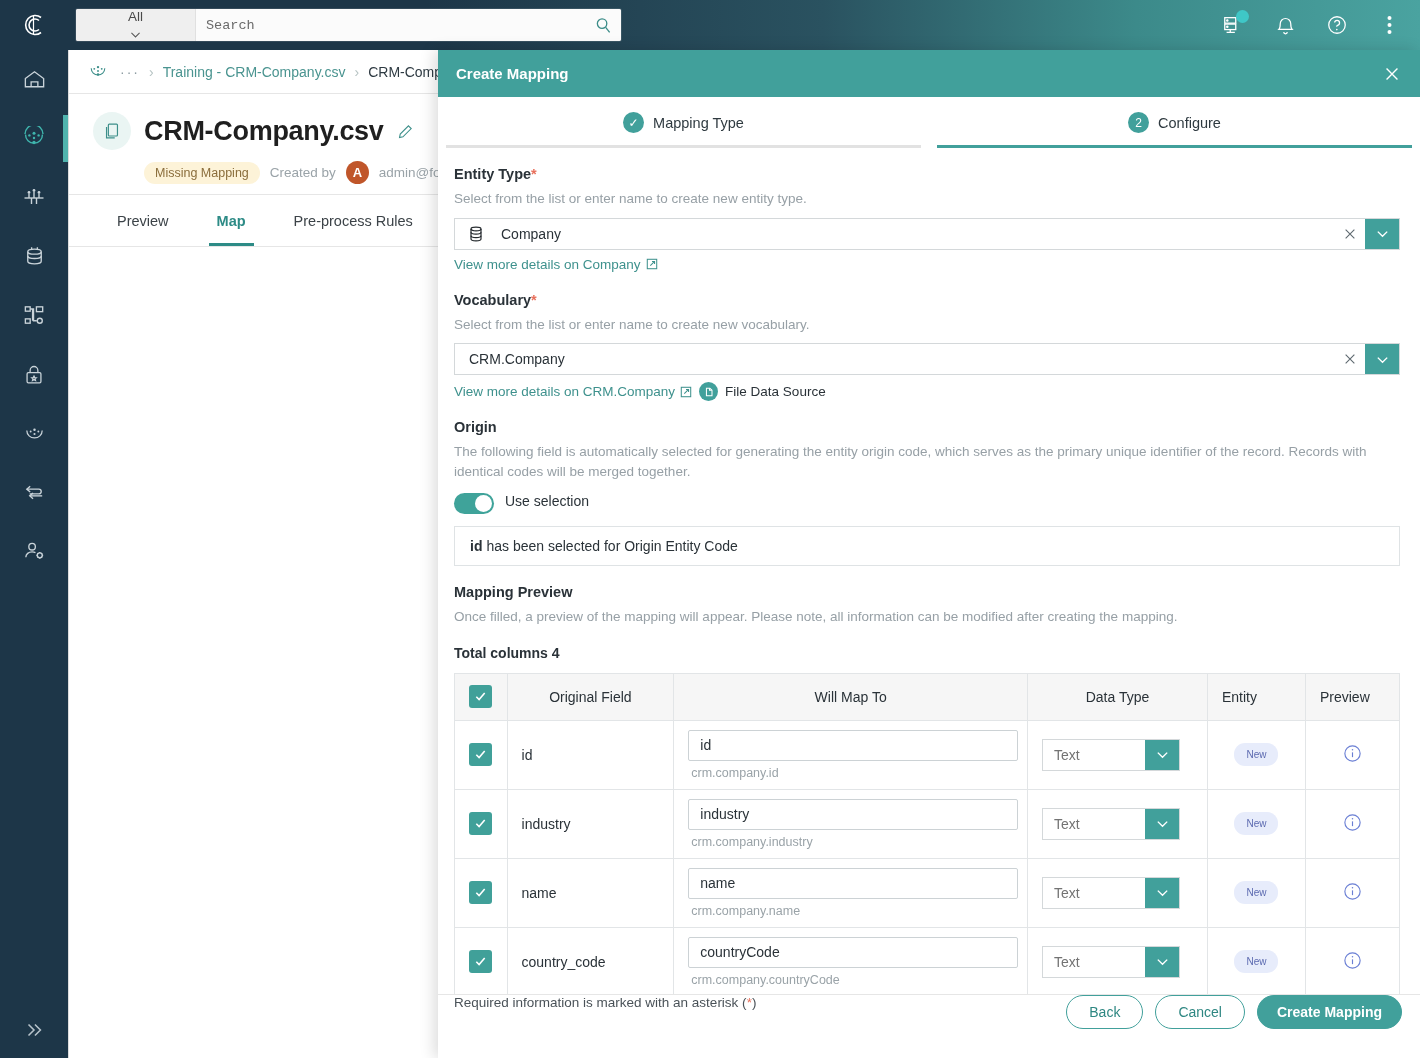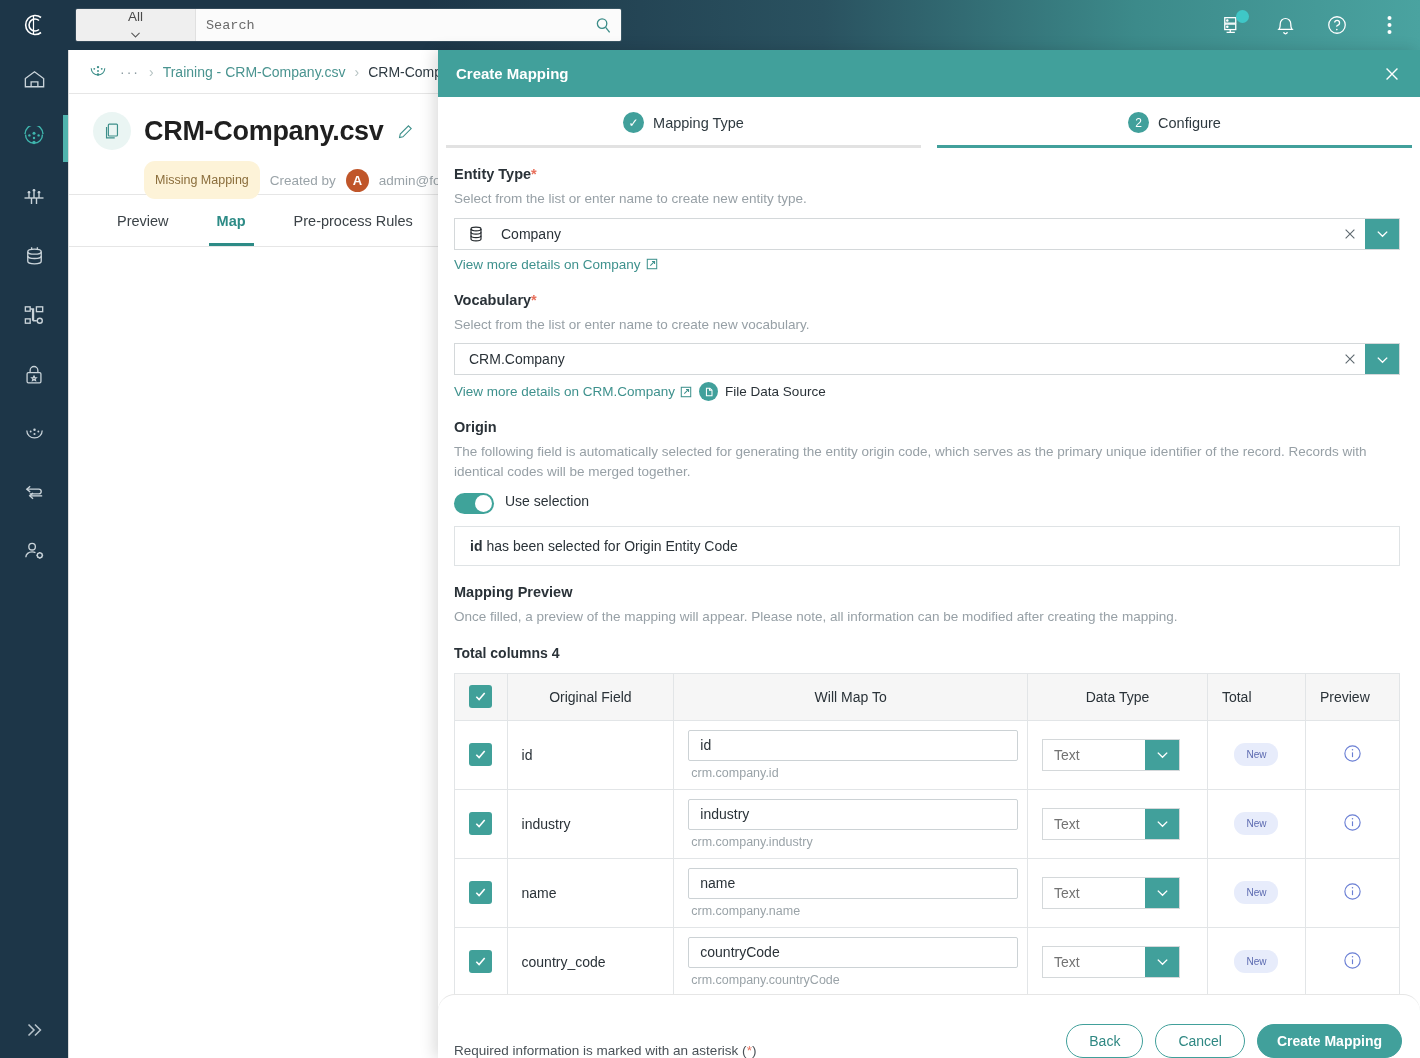--- a/index.html
+++ b/index.html
@@ -83,21 +83,21 @@
   #title-row { display: flex; align-items: center; gap: 13px; }
   #doc-icon {
     width: 38px; height: 38px; border-radius: 50%; background: #eaf5f3;
     display: flex; align-items: center; justify-content: center;
   }
   #page-title { font-size: 27px; font-weight: bold; color: #1f1f1f; letter-spacing: -0.3px; }
   #edit-icon { cursor: pointer; display:flex; }
   #meta-row { display: flex; align-items: center; gap: 10px; margin: 11px 0 0 51px; }
   #status-chip {
     background: #fdf3d8; color: #8a6d3b; font-size: 12.5px;
-    padding: 12px 11px; border-radius: 11px;
+    padding: 4px 11px; border-radius: 11px;
   }
   .meta-muted { color: #9aa3a8; font-size: 13.5px; }
   #avatar {
     width: 23px; height: 23px; border-radius: 50%; background: #c0562a; color: #fff;
     font-size: 13px; display: flex; align-items: center; justify-content: center; font-weight: bold;
   }
 
   #tabs { display: flex; gap: 0; padding-left: 24px; height: 52px; border-bottom: 1px solid #e6e6e6; }
   .tab {
     display: flex; align-items: center; padding: 0 24px; font-size: 14.5px;
@@ -226,21 +226,21 @@
   }
   .status-pill {
     display: inline-block; background: #e7ecfb; color: #5c6ab0; font-size: 10px;
     padding: 6px 12px; border-radius: 11px;
   }
   .info-icon { cursor: pointer; display: inline-flex; }
 
   
   #modal-footer {
     flex: 0 0 auto; height: 64px; border-top: 1px solid #e6e6e6;
-    display: flex; align-items: flex-end; padding: 12px 18px 0 16px; background: #fff; border-radius: 17px;
+    display: flex; align-items: flex-start; padding: 0 18px 0 16px; background: #fff;
   }
   #footer-note { font-size: 13.5px; color: #4a5258; }
   #footer-note .req { color: #e8705c; }
   #footer-btns { margin-left: auto; display: flex; gap: 12px; align-items: center; }
   .btn {
     height: 34px; border-radius: 17px; padding: 0 22px; font-size: 14px;
     display: flex; align-items: center; justify-content: center; cursor: pointer;
     border: 1px solid #41a09b; background: #fff; color: #2e8782;
     font-family: "Liberation Sans", sans-serif;
   }
@@ -552,21 +552,21 @@
           <th class="col-check">
             <span class="chk">
               <svg width="13" height="13" viewBox="0 0 14 14" fill="none" stroke="#ffffff" stroke-width="1.7">
                   <path d="M2.5 7.3l3 3 6-7"></path>
                 </svg>
             </span>
           </th>
           <th class="col-orig">Original Field</th>
           <th class="col-map">Will Map To</th>
           <th class="col-type">Data Type</th>
-          <th class="col-status" style="text-align:left !important">Total</th>
+          <th class="col-status" style="text-align:left !important">Entity</th>
           <th class="col-prev" style="text-align:left !important">Preview</th>
         </tr>
       </thead>
       <tbody>
         <tr>
           <td class="col-check">
             <span class="chk">
               <svg width="13" height="13" viewBox="0 0 14 14" fill="none" stroke="#ffffff" stroke-width="1.7">
                   <path d="M2.5 7.3l3 3 6-7"></path>
                 </svg>

